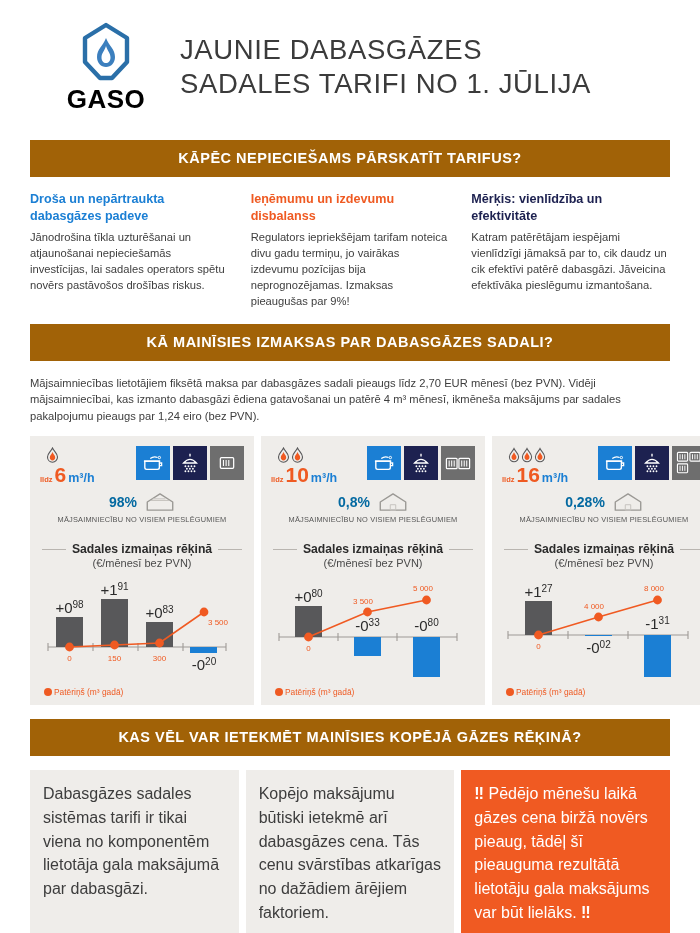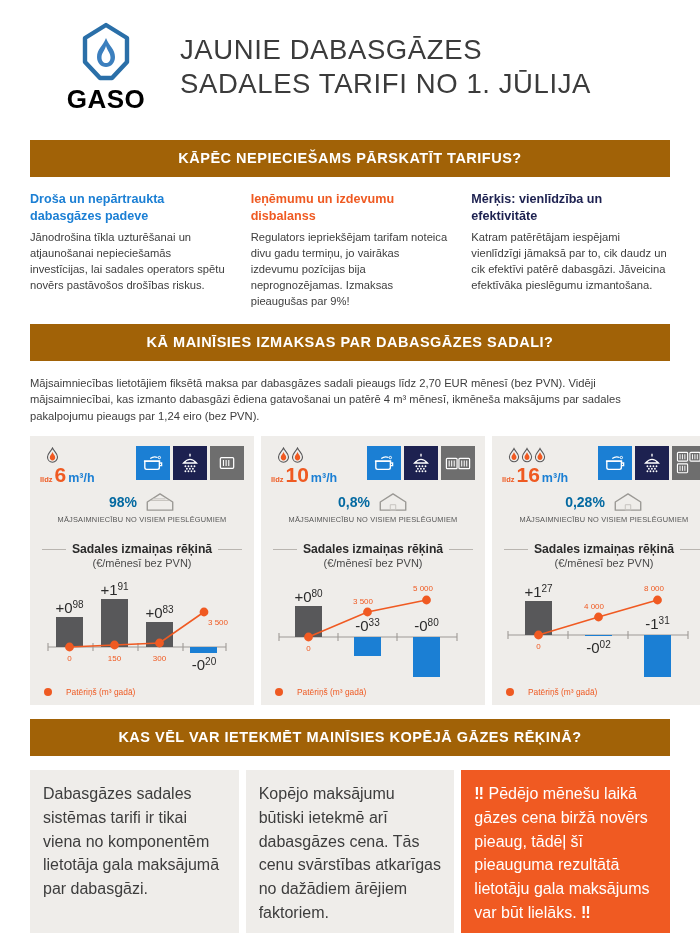--- a/index.html
+++ b/index.html
@@ -64,21 +64,21 @@
   .pct-sub{text-align:center;font-size:7.4px;color:#555;letter-spacing:.2px;margin-top:3px;}
 
   .sec-title{display:flex;align-items:center;justify-content:center;gap:6px;margin-top:18px;}
   .sec-title .ln{height:1px;background:#b9b5b0;width:24px;}
   .sec-title span.tx{font-size:12.2px;font-weight:bold;color:#2b2b2b;white-space:nowrap;}
   .sec-sub{text-align:center;font-size:11px;color:#4a4a4a;margin-top:1px;}
 
   .chart{position:relative;height:108px;margin-top:6px;}
   .chart svg{display:block;}
 
-  .legend{display:flex;align-items:center;gap:14px;margin-top:4px;padding-left:4px;}
+  .legend{display:flex;align-items:center;gap:2px;margin-top:4px;padding-left:4px;}
   .legend .dot{width:8px;height:8px;border-radius:50%;background:#ef5a22;}
   .legend span.lb{font-size:8.4px;color:#ef5a22;}
 
   
   .cards{display:flex;margin:12px 30px 0;gap:7px;}
   .card{flex:1;padding:12px 13px;box-sizing:border-box;font-size:16px;line-height:1.48;min-height:74px;}
   .card-gray{background:#efedea;color:#3d3d3d;}
   .card-orange{background:#f05a22;color:#ffffff;}
   .bangs{font-weight:bold;}
 

